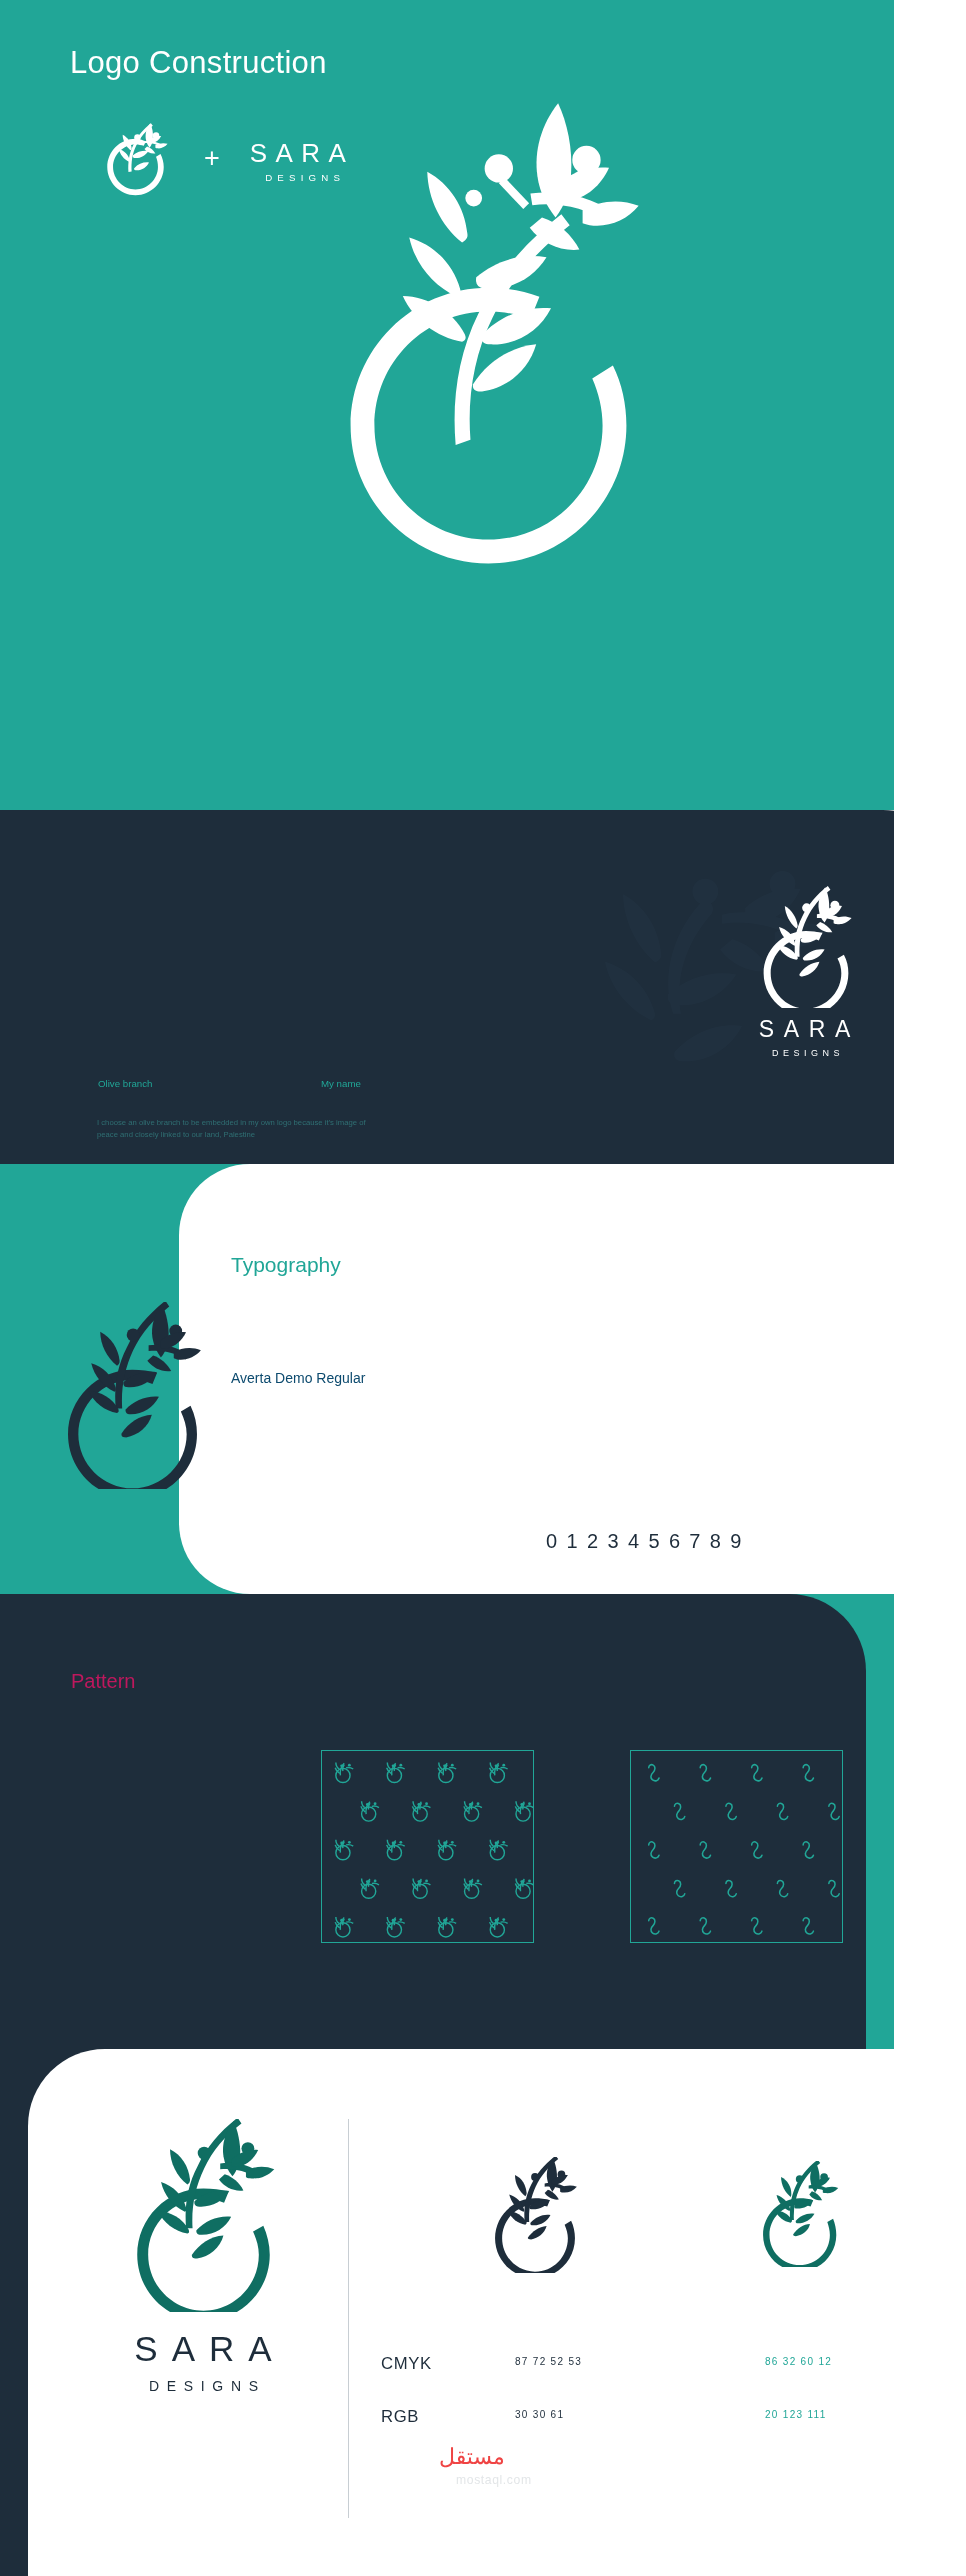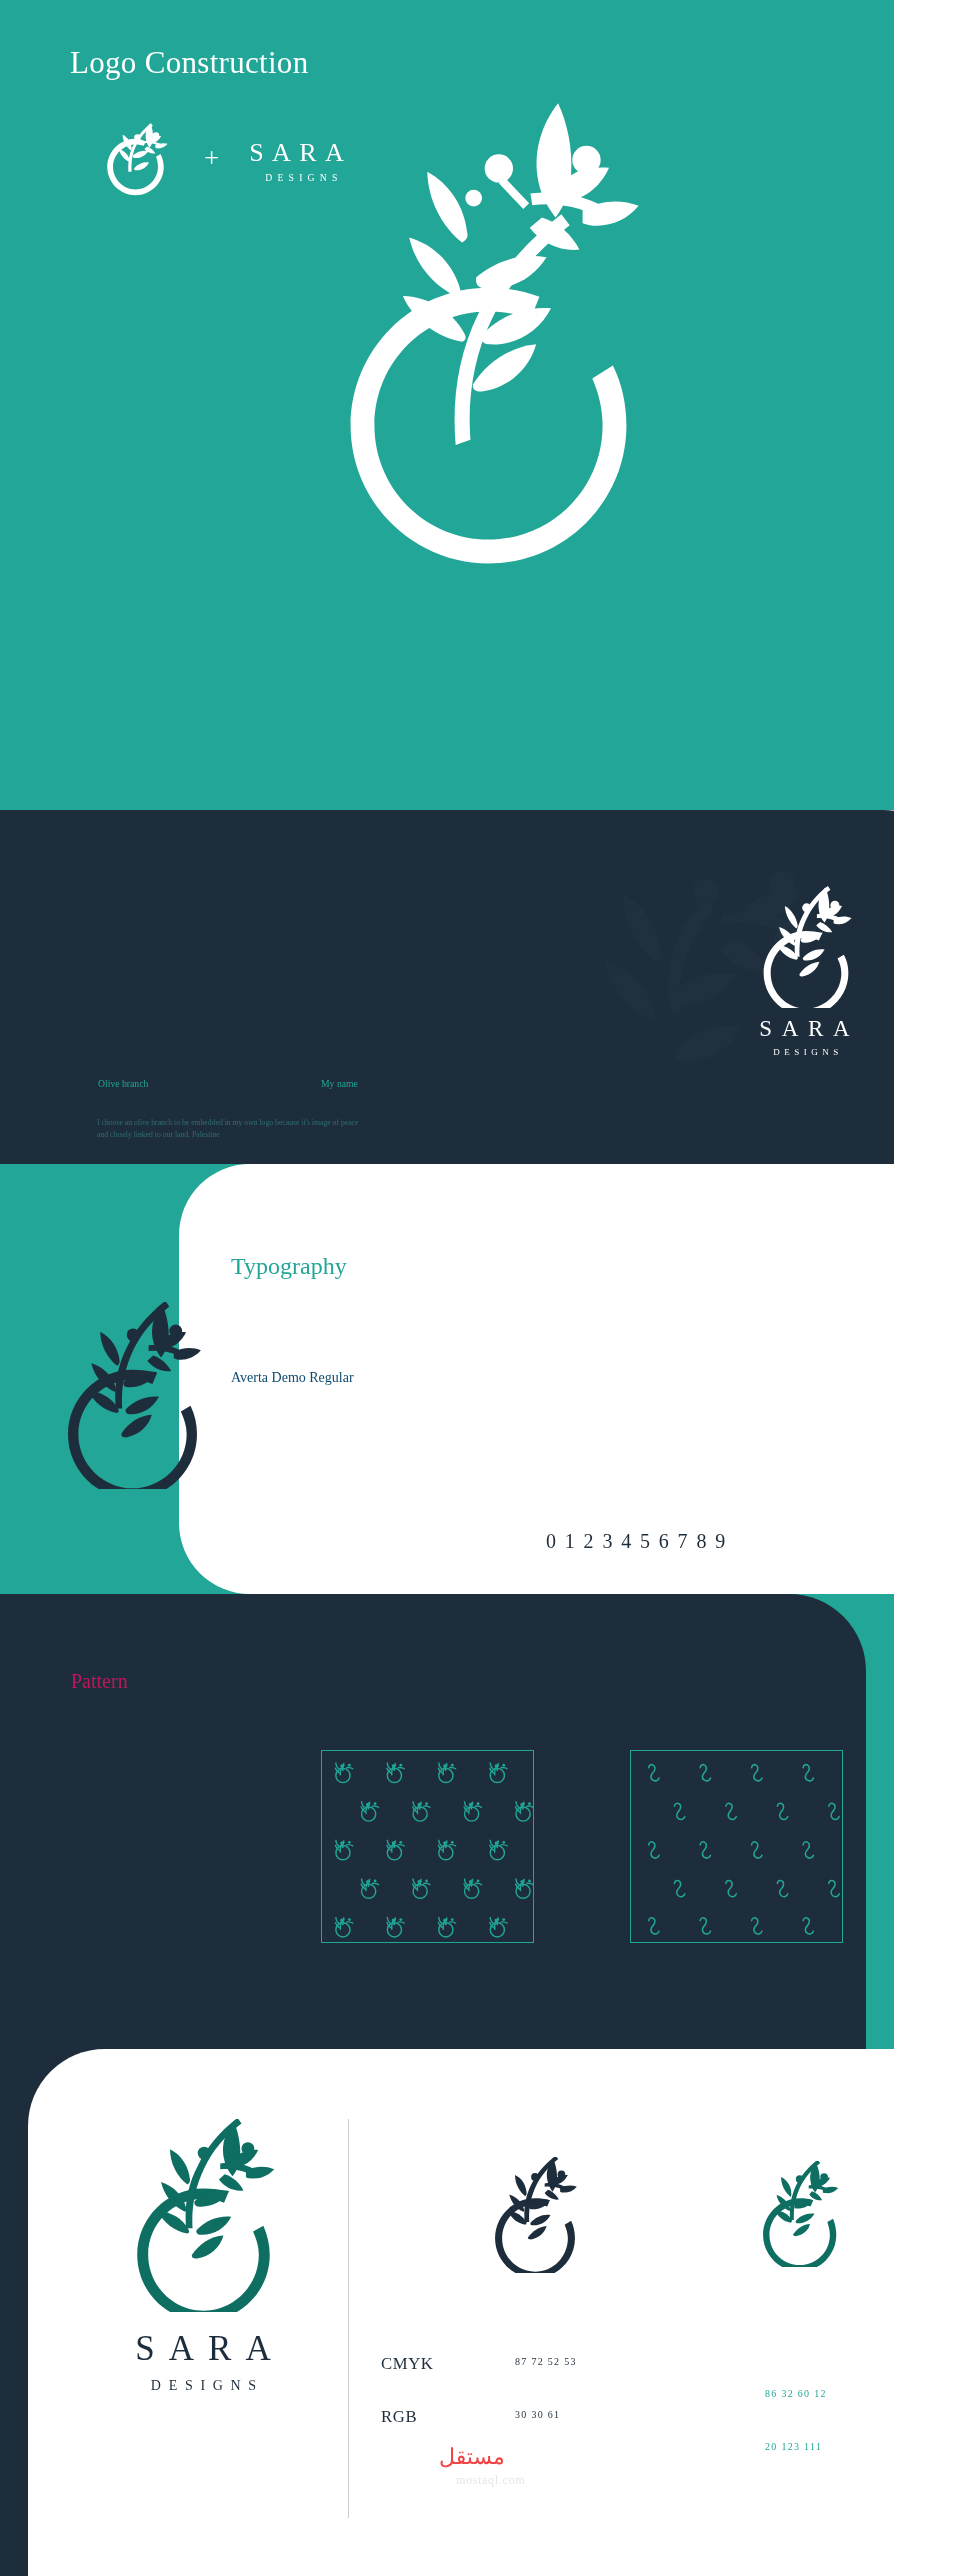--- a/index.html
+++ b/index.html
@@ -7,21 +7,20 @@
     width: 967px;
     background: #ffffff;
     font-family: "Liberation Sans", sans-serif;
   }
   .page {
     position: relative;
     width: 894px;
     height: 2576px;
     overflow: hidden;
     background: #ffffff;
-    font-family: Liberation Serif, serif;
   }
 
   
   .hero {
     position: absolute;
     top: 0; left: 0;
     width: 967px;
     height: 810px;
     background: #21a697;
   }
@@ -152,21 +151,21 @@
     width: 788px;
     height: 430px;
     background: #ffffff;
     border-top-left-radius: 71px;
     border-bottom-left-radius: 71px;
   }
   .typo-title {
     position: absolute;
     top: 1253px;
     left: 231px;
-    font-size: 24px;
+    font-size: 21px;
     color: #21a697;
   }
   .typo-fontname {
     position: absolute;
     top: 1370px;
     left: 231px;
     font-size: 14px;
     color: #0c4a6e;
   }
   .typo-glyphs {
@@ -301,21 +300,21 @@
   .label-rgb {
     position: absolute;
     top: 2407px;
     left: 381px;
     font-size: 16.7px;
     color: #1e2d3b;
     letter-spacing: 0.6px;
   }
   .val { position: absolute; font-size: 10px; letter-spacing: 1.3px; }
   .val-dark { color: #1e2d3b; }
-  .val-teal { color: #21a697; margin-top: 32px; }
+  .val-teal { color: #21a697; }
   .v-c1 { top: 2356px; left: 515px; }
   .v-r1 { top: 2409px; left: 515px; }
   .v-c2 { top: 2356px; left: 765px; }
   .v-r2 { top: 2409px; left: 765px; }
   .watermark {
     position: absolute;
     top: 2444px;
     left: 439px;
     font-size: 22px;
     color: #ef4444;

